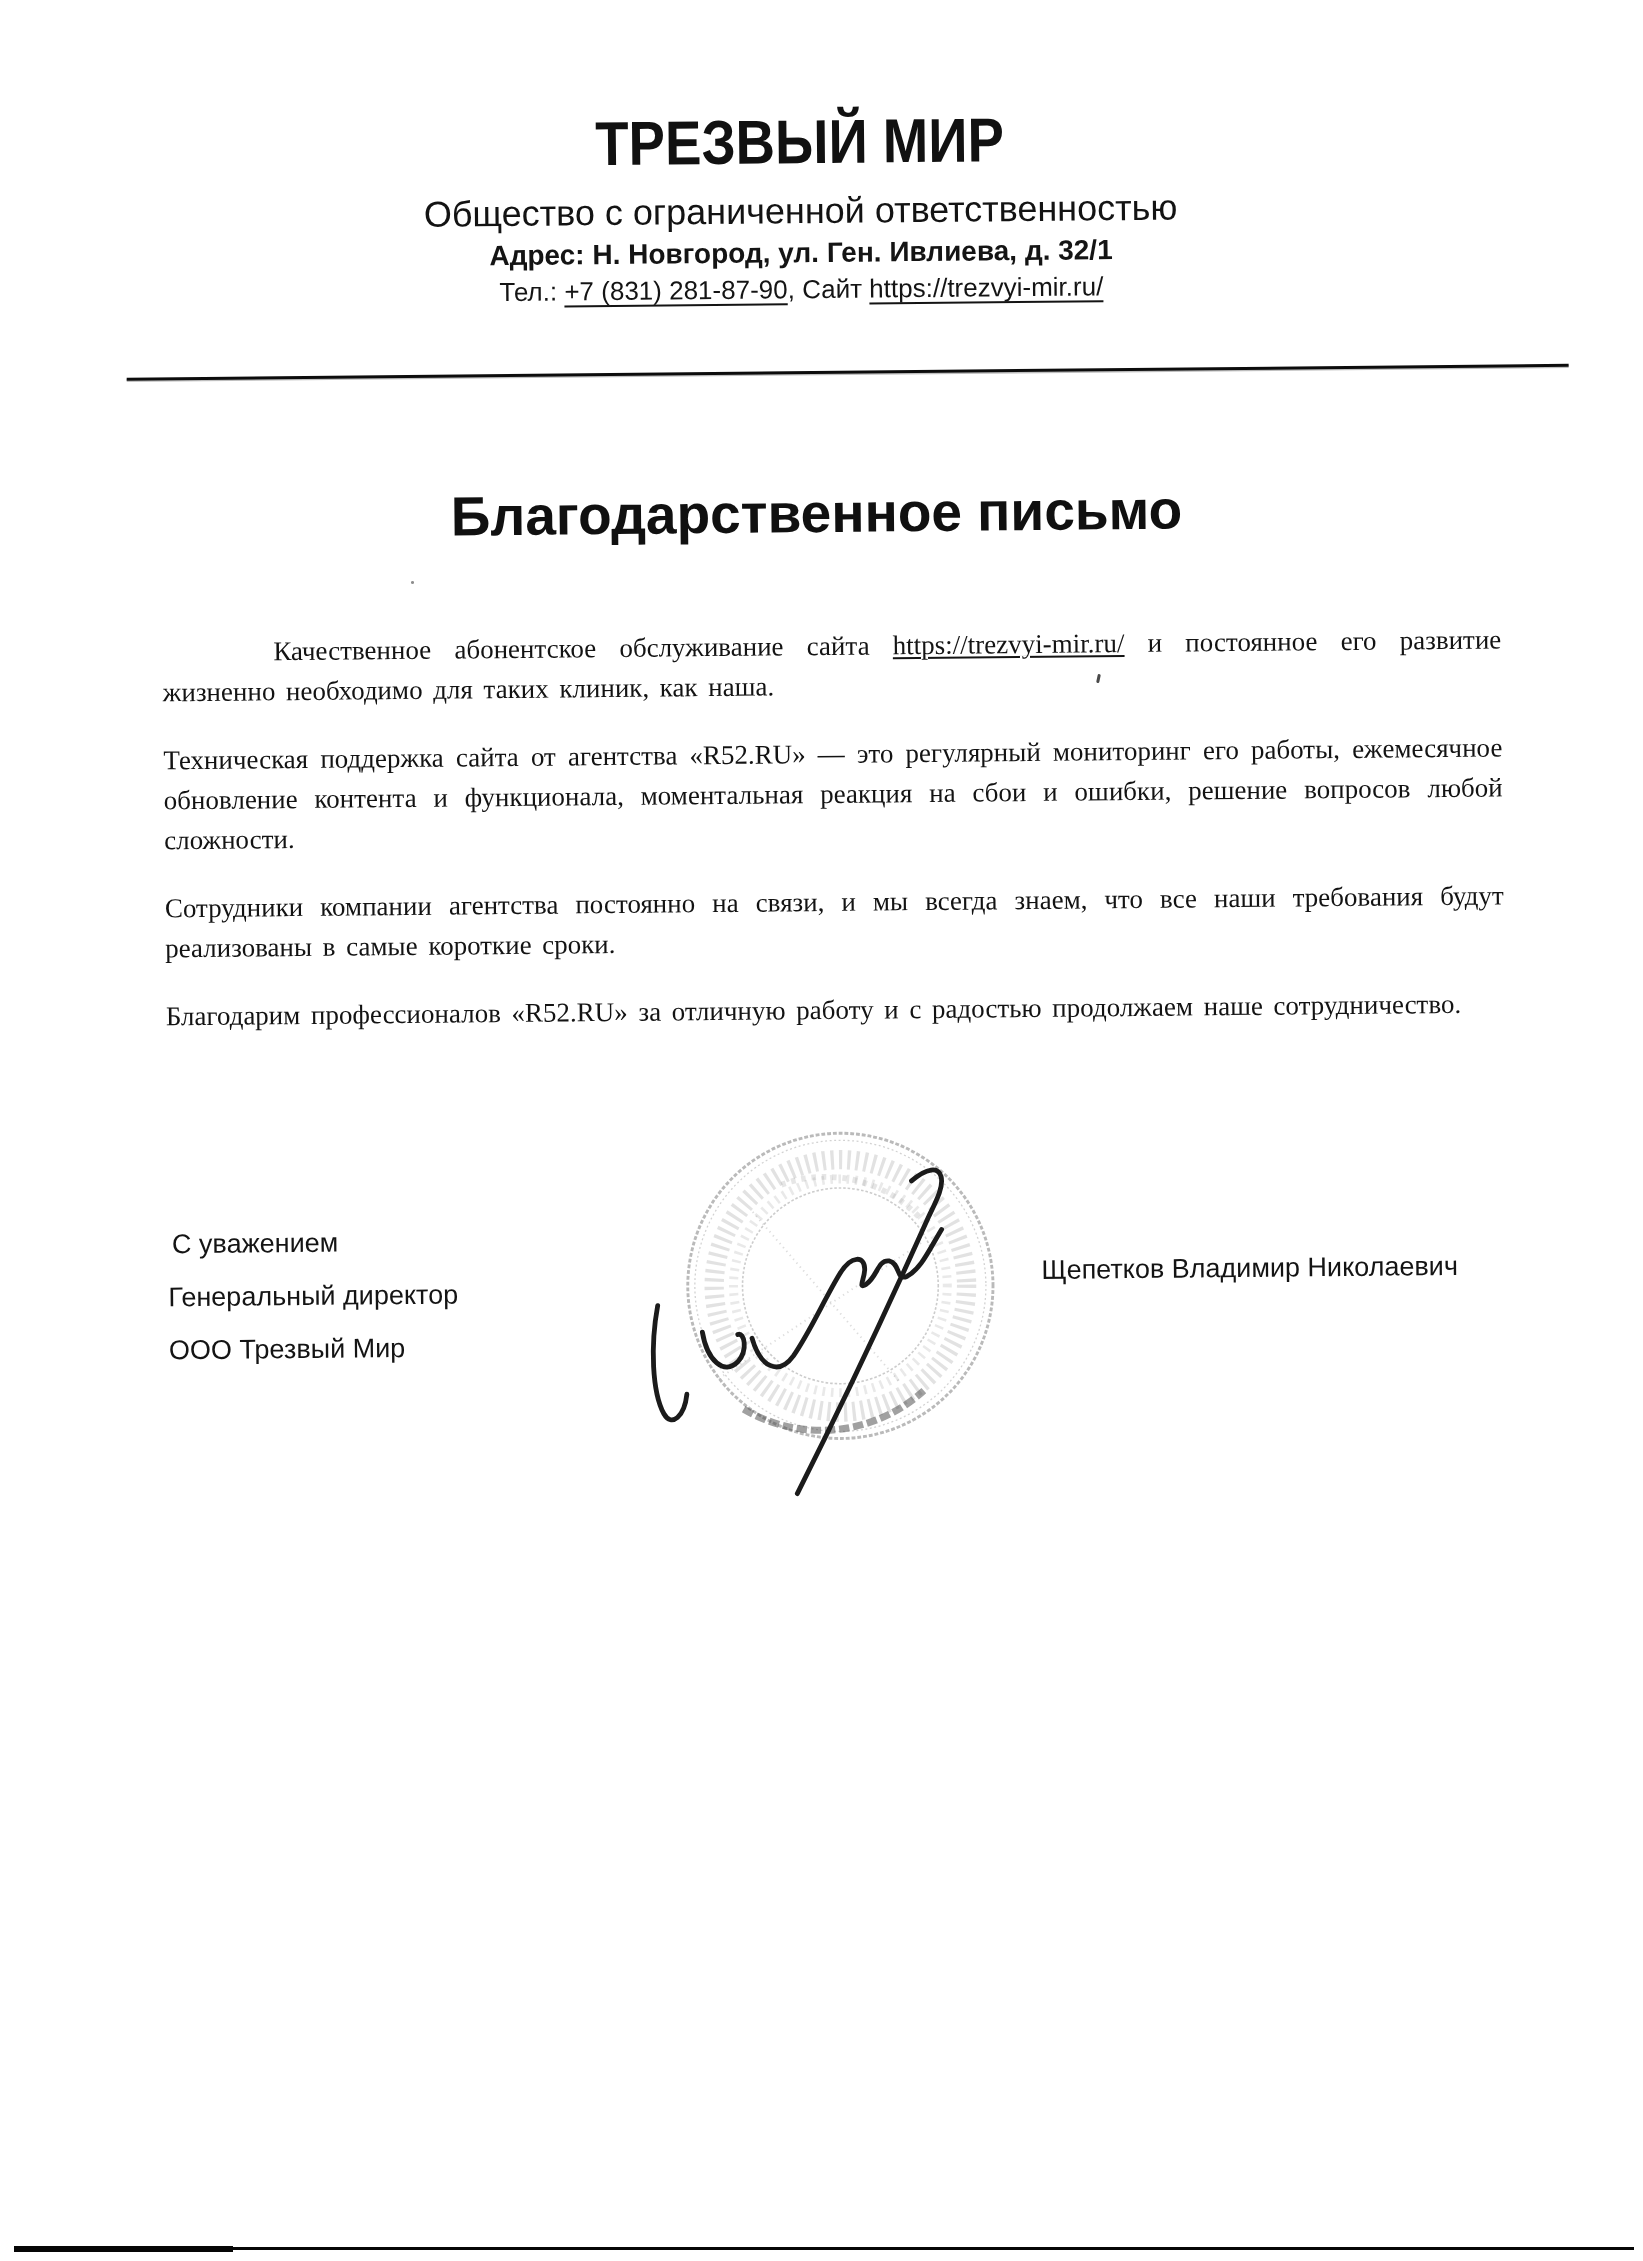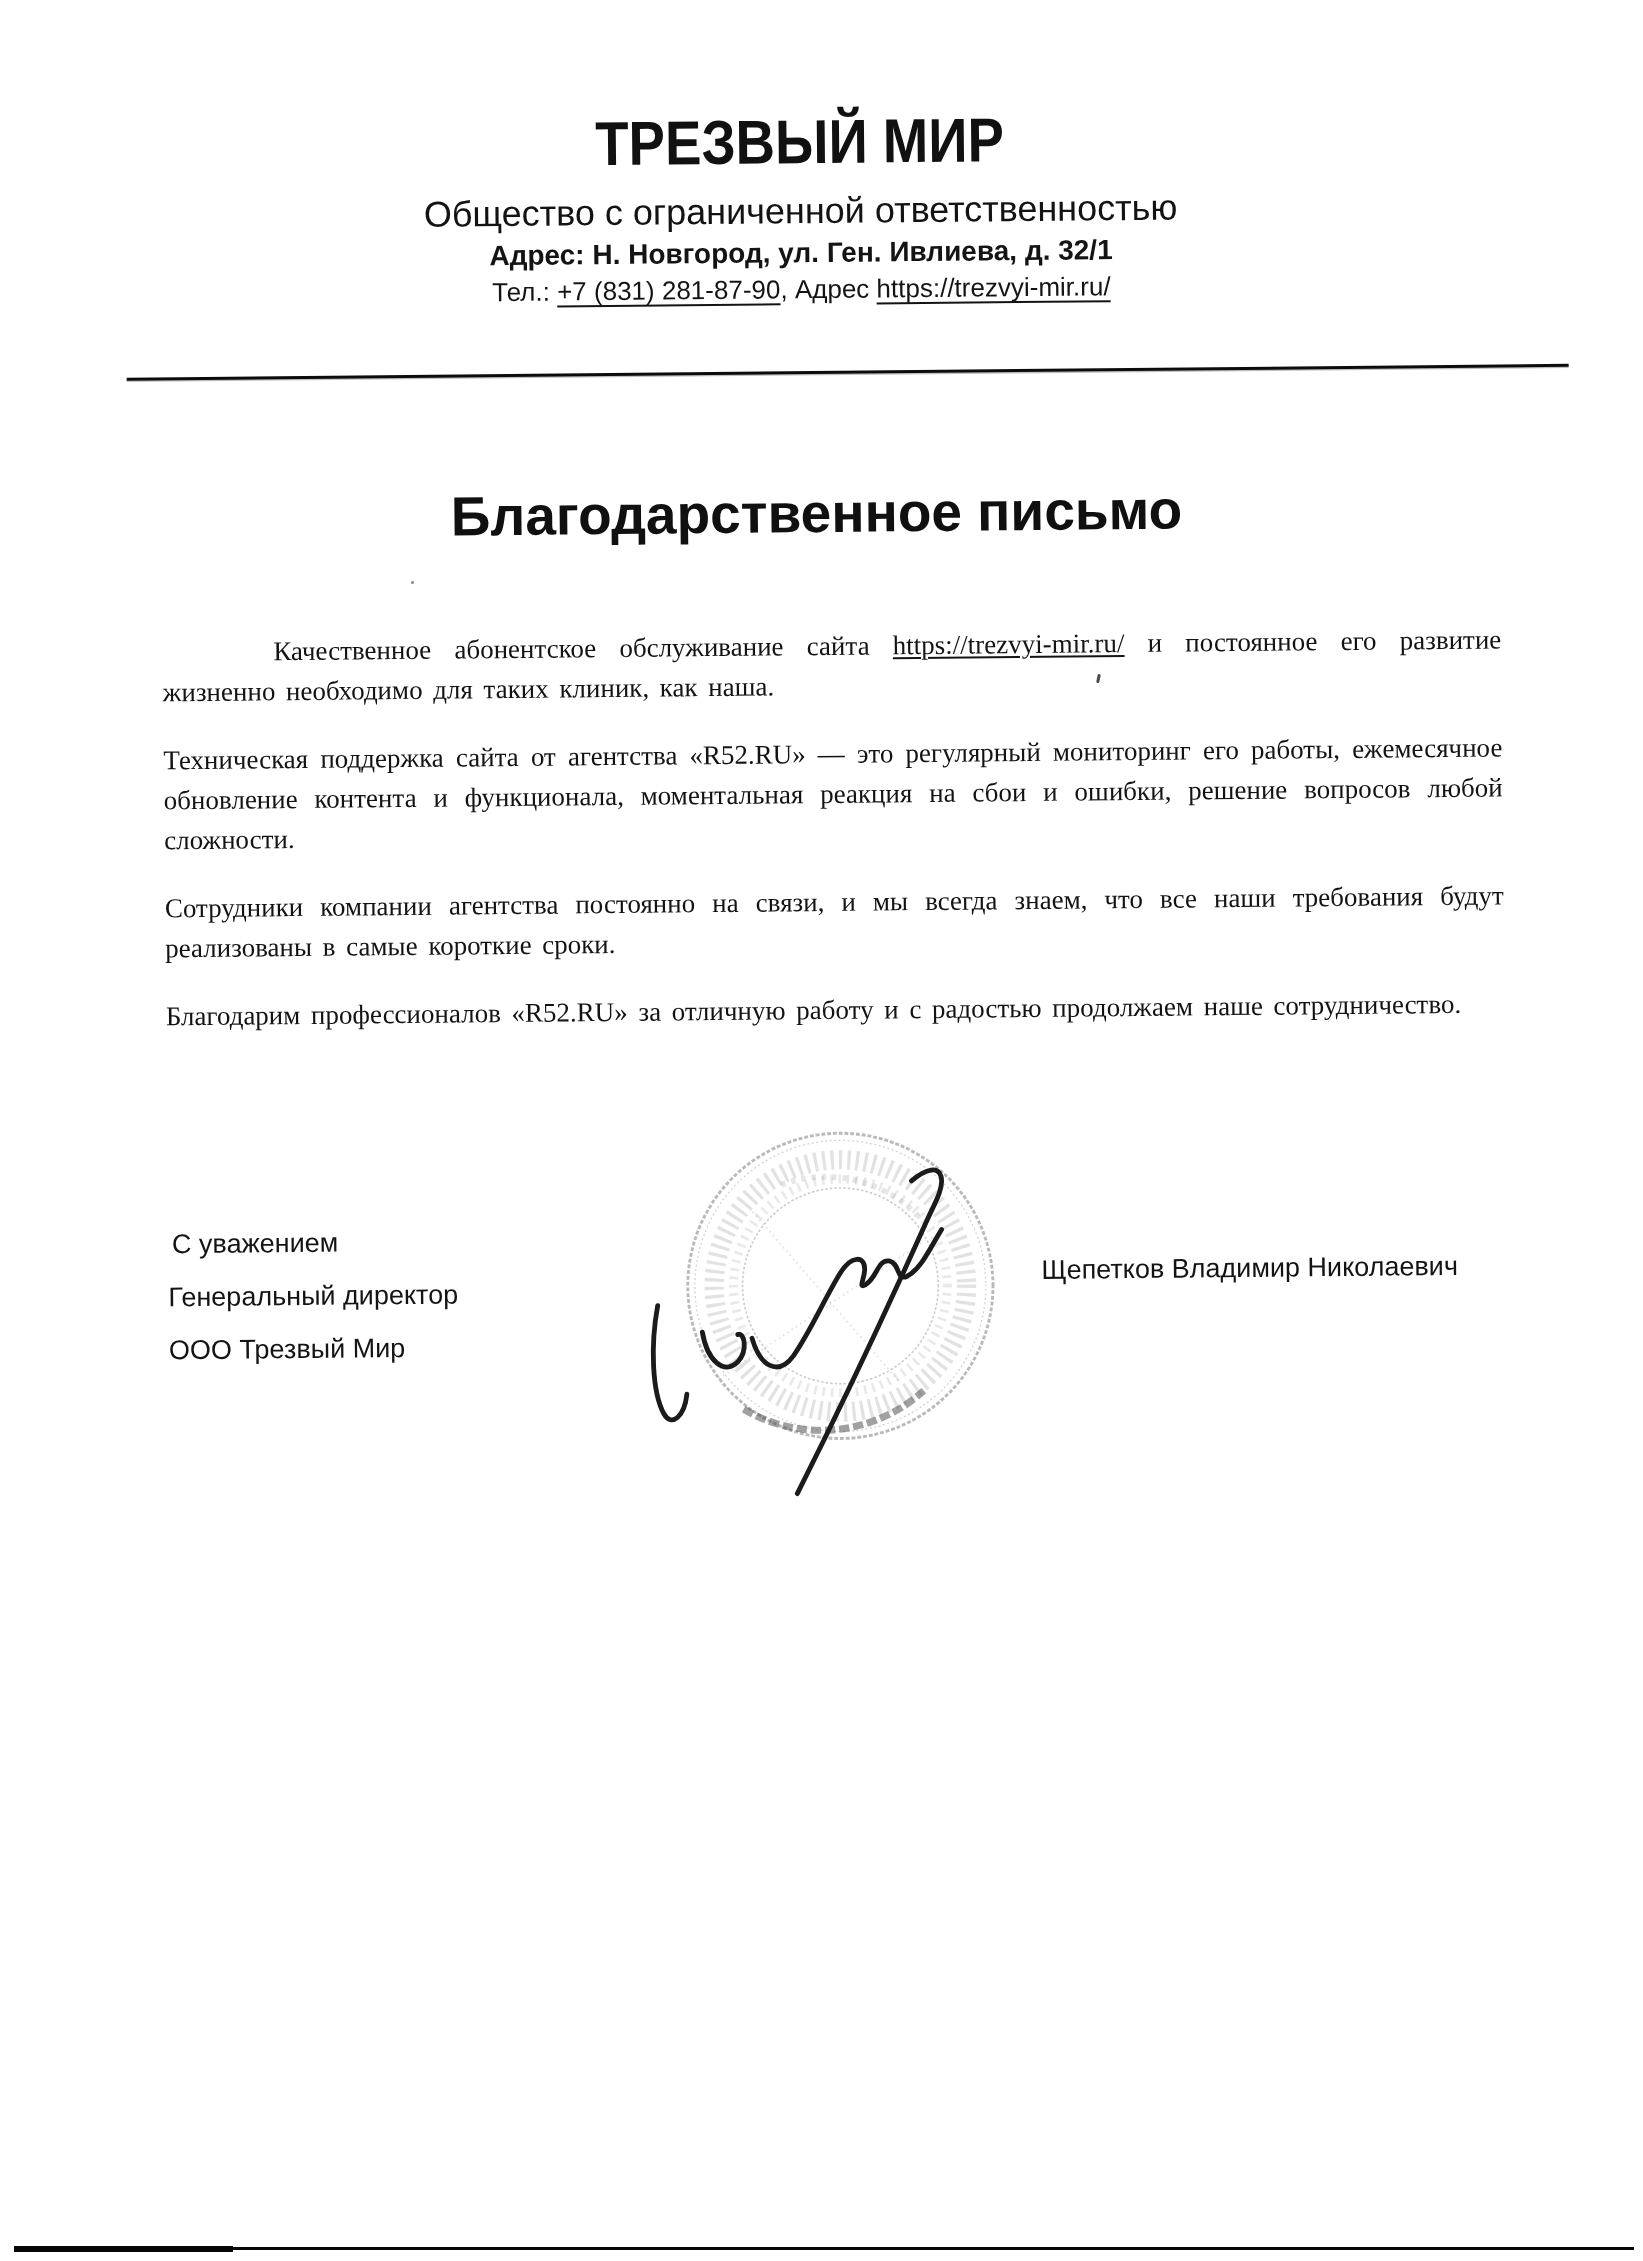--- a/index.html
+++ b/index.html
@@ -80,21 +80,21 @@
 </head>
 <body>
 
 <div class="page">
   <div class="skew">
 
     <header class="letterhead">
       <div class="company-name">ТРЕЗВЫЙ МИР</div>
       <div class="company-type">Общество с ограниченной ответственностью</div>
       <div class="address-line"><span>Адрес: </span><span>Н. Новгород, ул. Ген. Ивлиева, д. 32/1</span></div>
-      <div class="contact-line"><span>Тел.: </span><span class="u">+7 (831) 281-87-90</span><span>, </span><span>Адрес </span><span class="u">https://trezvyi-mir.ru/</span></div>
+      <div class="contact-line"><span>Тел.: </span><span class="u">+7 (831) 281-87-90</span><span>, </span><span>Сайт </span><span class="u">https://trezvyi-mir.ru/</span></div>
     </header>
 
     <div class="divider"></div>
 
     <h1 class="letter-title">Благодарственное письмо</h1>
 
     <main class="body">
       <p class="indent"><span>Качественное абонентское обслуживание сайта </span><span class="u">https://trezvyi-mir.ru/</span><span> и постоянное его развитие жизненно необходимо для таких клиник, как наша.</span></p>
       <p>Техническая поддержка сайта от агентства «R52.RU» — это регулярный мониторинг его работы, ежемесячное обновление контента и функционала, моментальная реакция на сбои и ошибки, решение вопросов любой сложности.</p>
       <p>Сотрудники компании агентства постоянно на связи, и мы всегда знаем, что все наши требования будут реализованы в самые короткие сроки.</p>

